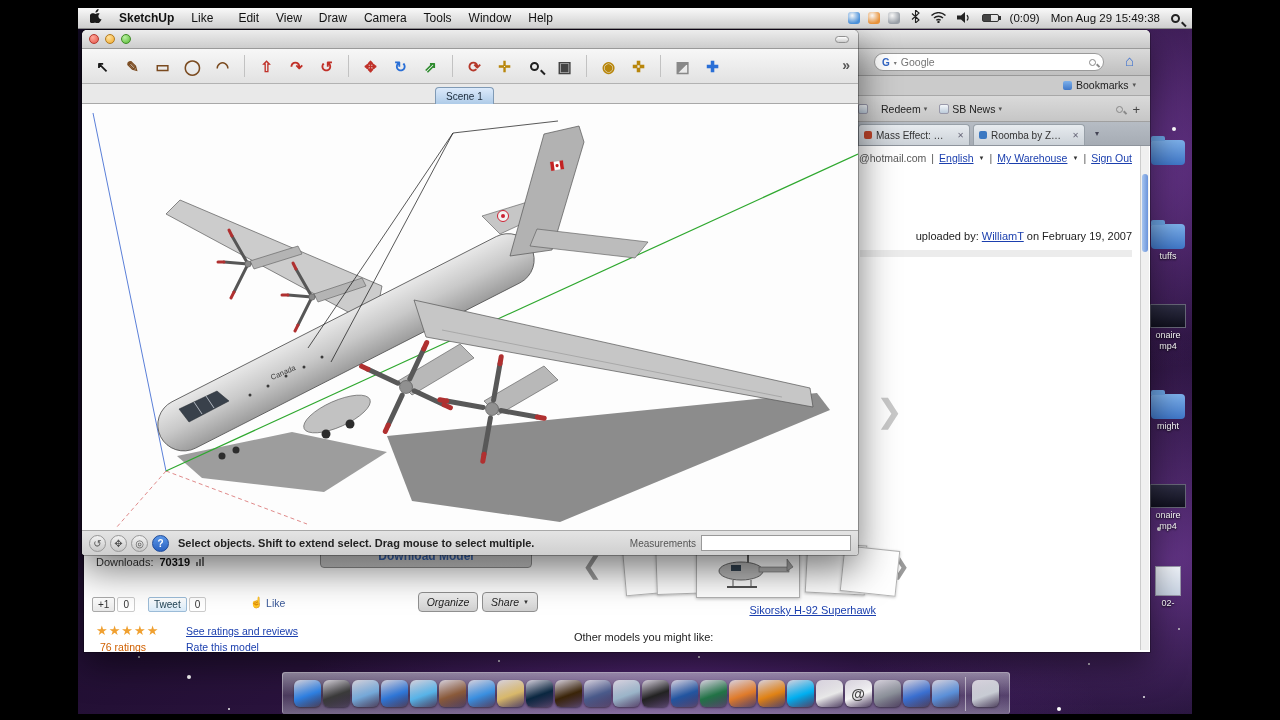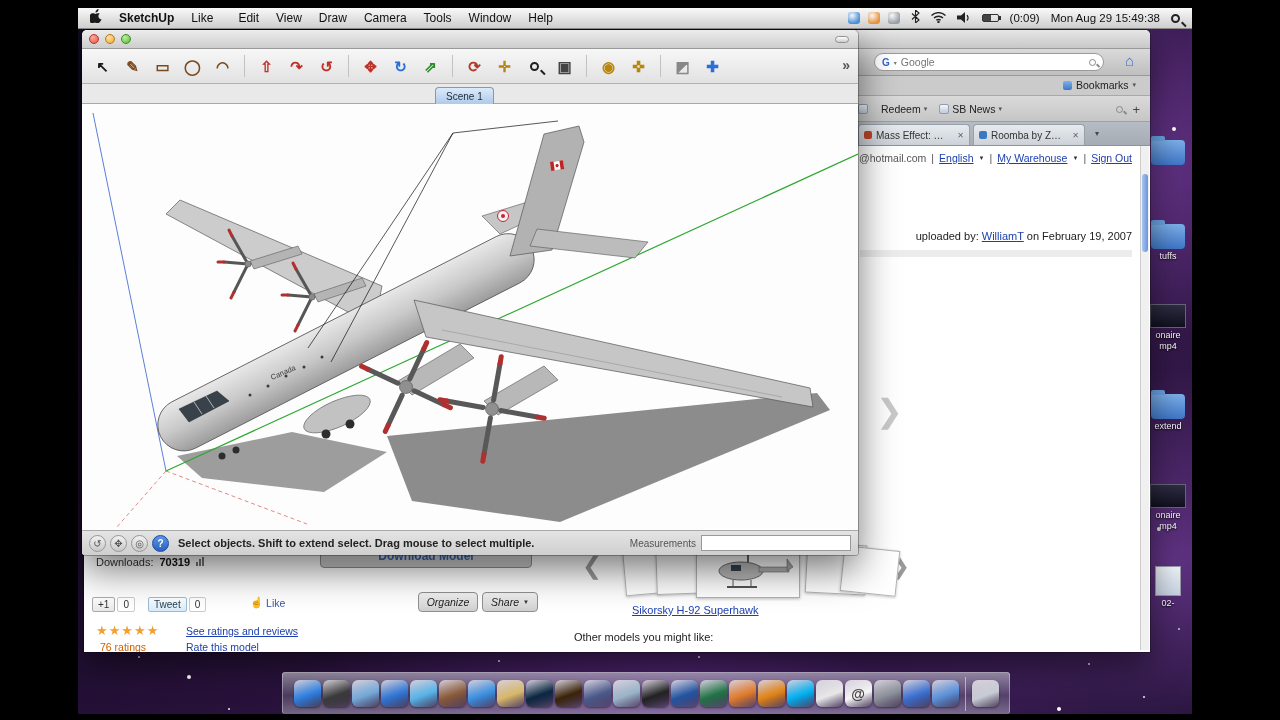--- a/index.html
+++ b/index.html
@@ -144,21 +144,21 @@
     font-size:10.5px; color:#222; display:flex; align-items:center; justify-content:center; gap:4px;font-style:italic; }
   .organize { left:334px; top:446px; width:60px; height:20px; }
   .sharebtn { left:398px; top:446px; width:56px; height:20px; }
   .stars-row { left:12px; top:477px; color:#f0a030; font-size:13px; letter-spacing:1px; }
   .see-ratings { left:102px; top:479px; font-size:10.5px; }
   .rcount { left:16px; top:495px; font-size:10.5px; color:#d06000; }
   .rate-link { left:102px; top:495px; font-size:10.5px; }
   .car-left { left:498px; top:406px; font-size:24px; color:#9a9a9a; }
   .car-right { left:806px; top:406px; font-size:24px; color:#9a9a9a; }
   .card { position:absolute; background:#fff; border:1px solid #b2b2b2; box-shadow:0 1px 3px rgba(0,0,0,.25); }
-  .sikorsky { left:548px; top:458px; width:212px; text-align:left; font-size:11px; }
+  .sikorsky { left:580px; top:458px; width:212px; text-align:right; font-size:11px; }
   .othermodels { left:490px; top:485px; font-size:11px; color:#222; }
   .br-scroll { position:absolute; right:1px; top:116px; bottom:2px; width:9px; background:#f0f0f0;
     border-left:1px solid #ccc; }
   .br-thumb { position:absolute; left:1px; top:28px; width:6px; height:78px; border-radius:4px;
     background:linear-gradient(90deg,#a8c6f0,#6a93da); }
 
   
   .dicon { position:absolute; left:1068px; width:44px; text-align:center; z-index:5; }
   .dicon-g { margin:0 auto 2px auto; }
   .gfolder { width:34px; height:25px; background:linear-gradient(#7db0ea,#3f77c8); border-radius:2px 4px 4px 4px;
@@ -584,21 +584,21 @@
         <div class="dicon-g gfolder"></div>
         <div class="dicon-l">tuffs</div>
       </div>
       <div class="dicon" style="top: 296px;">
         <div class="dicon-g gvideo"></div>
         <div class="dicon-l">onaire</div>
         <div class="dicon-l">mp4</div>
       </div>
       <div class="dicon" style="top: 386px;">
         <div class="dicon-g gfolder"></div>
-        <div class="dicon-l">extend</div>
+        <div class="dicon-l">might</div>
       </div>
       <div class="dicon" style="top: 476px;">
         <div class="dicon-g gvideo"></div>
         <div class="dicon-l">onaire</div>
         <div class="dicon-l">mp4</div>
       </div>
       <div class="dicon" style="top: 558px;">
         <div class="dicon-g gfile"></div>
         <div class="dicon-l">02-</div>
       </div>

